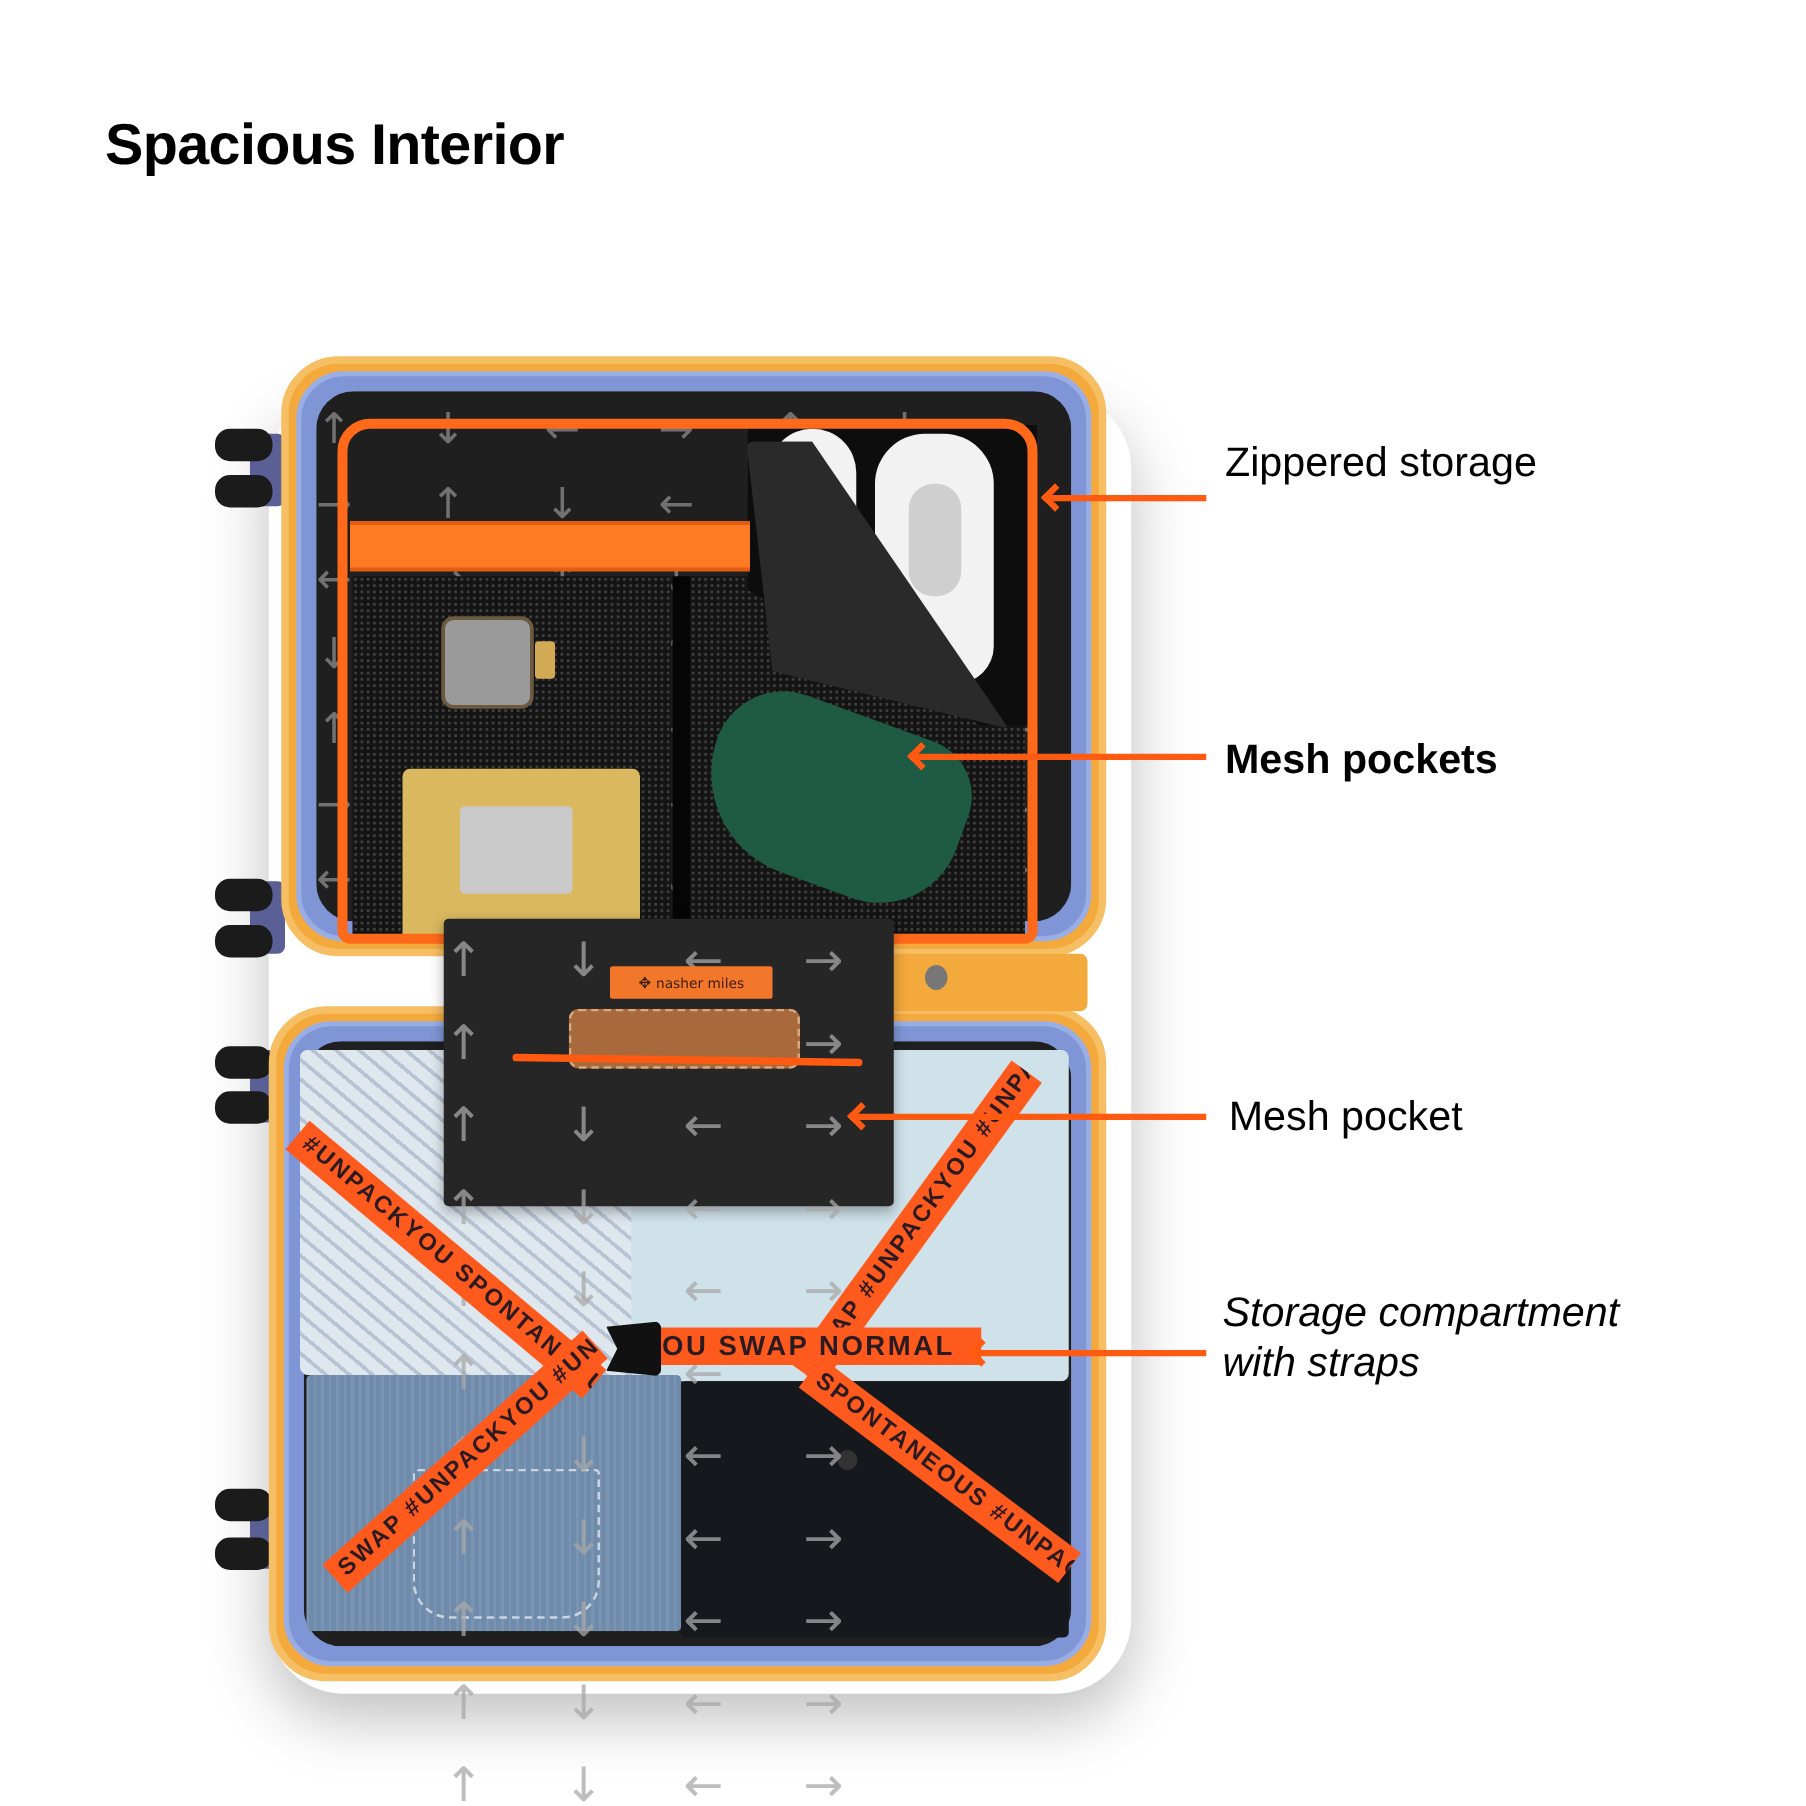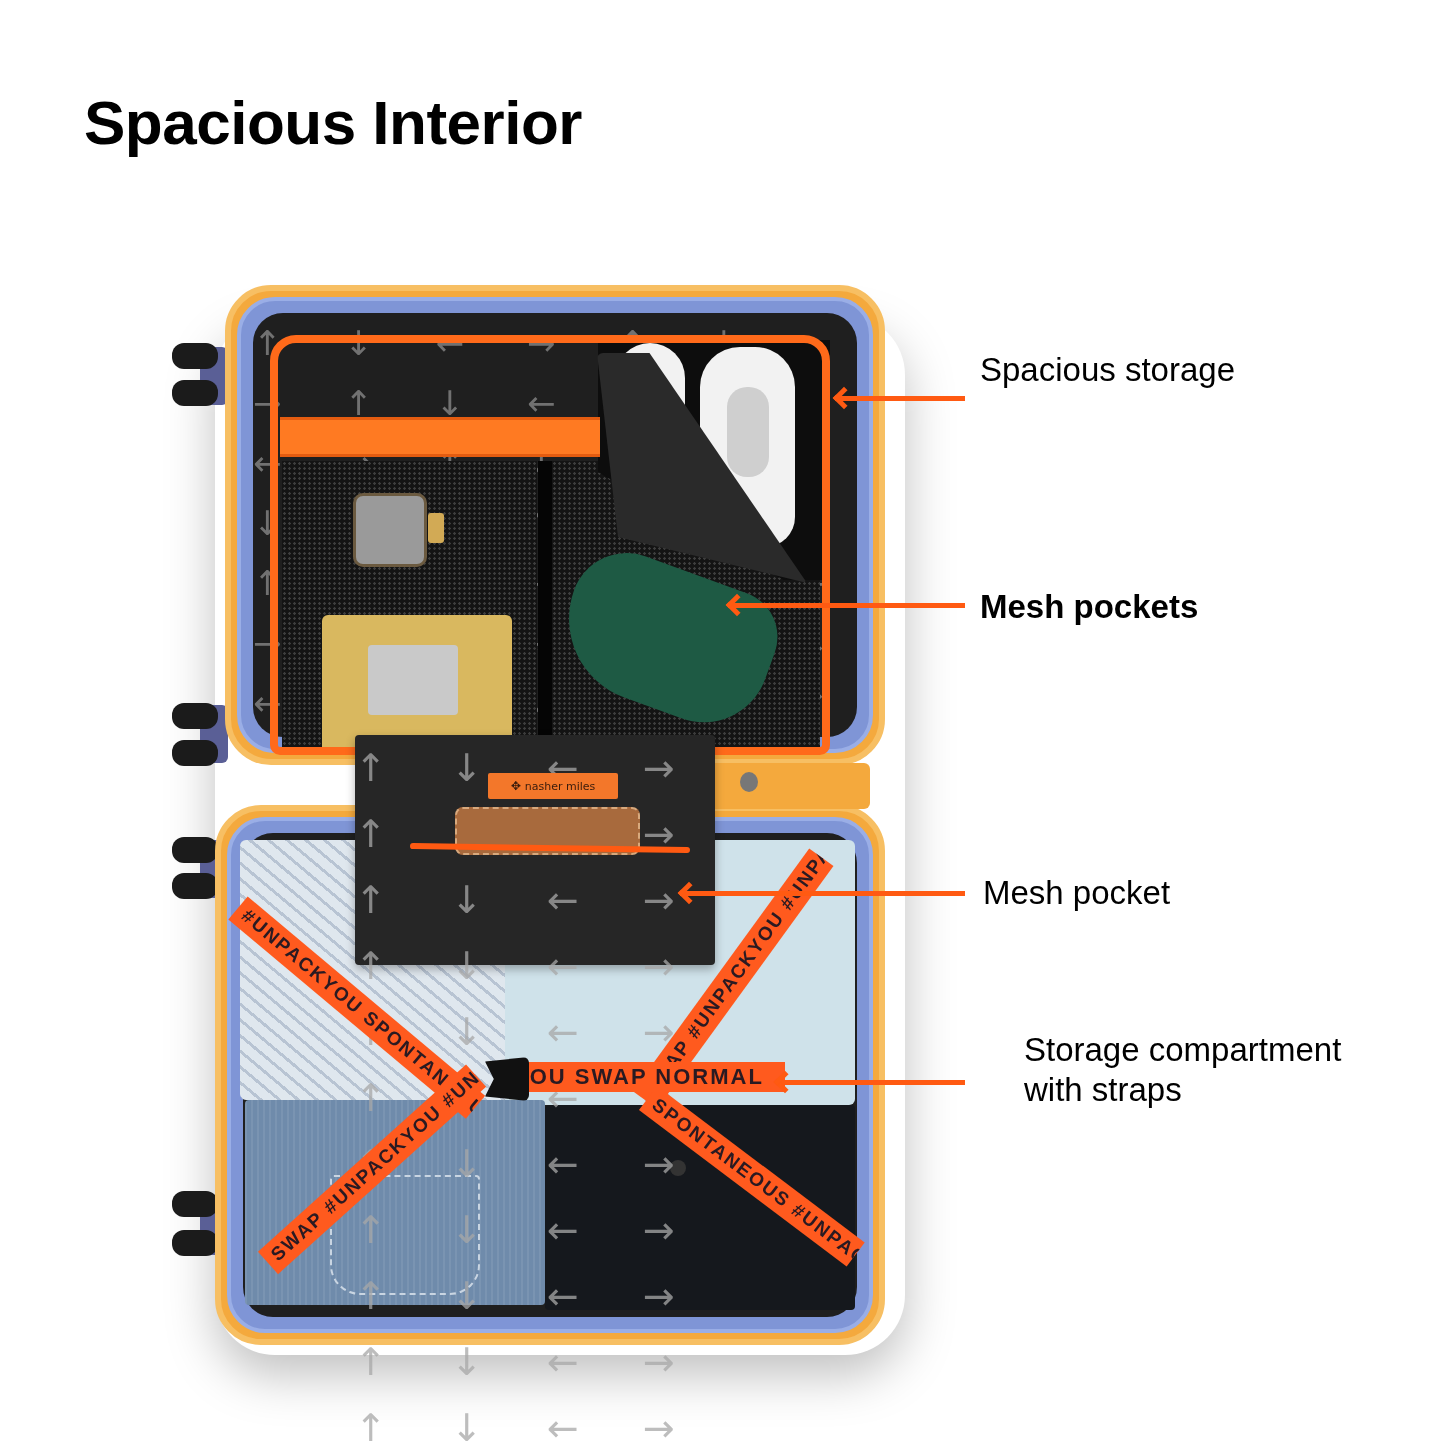--- a/index.html
+++ b/index.html
@@ -1,21 +1,21 @@
 <!DOCTYPE html>
 <html><head>
   <meta charset="utf-8">
   <style>
     * { box-sizing: border-box; margin: 0; padding: 0; }
     html, body { width: 1445px; height: 1445px; background: #ffffff; overflow: hidden; }
     body { position: relative; font-family: "Liberation Sans", "DejaVu Sans", sans-serif; color: #000; }
 
     .page-title {
       position: absolute; left: 84px; top: 92px;
-      font-size: 62px; font-weight: 700; letter-spacing: -0.5px; line-height: 1;
+      font-size: 46px; font-weight: 700; letter-spacing: -0.5px; line-height: 1;
     }
 
     
     .suitcase { position: absolute; left: 160px; top: 285px; width: 720px; height: 1070px; }
 
     .shadow {
       position: absolute; left: 55px; top: 30px; width: 690px; height: 1040px;
       border-radius: 60px; box-shadow: 0 20px 50px rgba(0,0,0,0.25);
     }
 
@@ -228,36 +228,36 @@
   <div class="strap strap-3">SWAP  #UNPACKYOU  #UNPACKYOU</div>
   <div class="strap strap-4">SPONTANEOUS  #UNPACKYOU</div>
   <div class="strap strap-h">YOU  SWAP  NORMAL</div>
   <div class="buckle"></div>
 </div>
 
 <div>
   <div class="callout-line" style="left:835px; top:396px; width:130px;"></div>
   <div class="callout-head" style="left:836px; top:390px;"></div>
   <div class="callout-label" style="left:980px; top:350px;">
-    <div>Spacious storage</div>
+    <div>Zippered storage</div>
   </div>
 </div>
 
 <div>
   <div class="callout-line" style="left:728px; top:603px; width:237px;"></div>
   <div class="callout-head" style="left:729px; top:597px;"></div>
   <div class="callout-label" style="left:980px; top:587px;font-weight:bold;">Mesh pockets</div>
 </div>
 
 <div>
   <div class="callout-line" style="left:680px; top:891px; width:285px;"></div>
   <div class="callout-head" style="left:681px; top:885px;"></div>
   <div class="callout-label" style="left:983px; top:873px;">Mesh pocket</div>
 </div>
 
 <div>
   <div class="callout-line" style="left:776px; top:1080px; width:189px;"></div>
   <div class="callout-head" style="left:777px; top:1074px;"></div>
-  <div class="callout-label" style="left:1024px; top:1030px;">
+  <div class="callout-label" style="left:978px; top:1030px;font-style:italic;">
     <div>Storage compartment</div>
     <div>with straps</div>
   </div>
 </div>
 
 </body></html>

